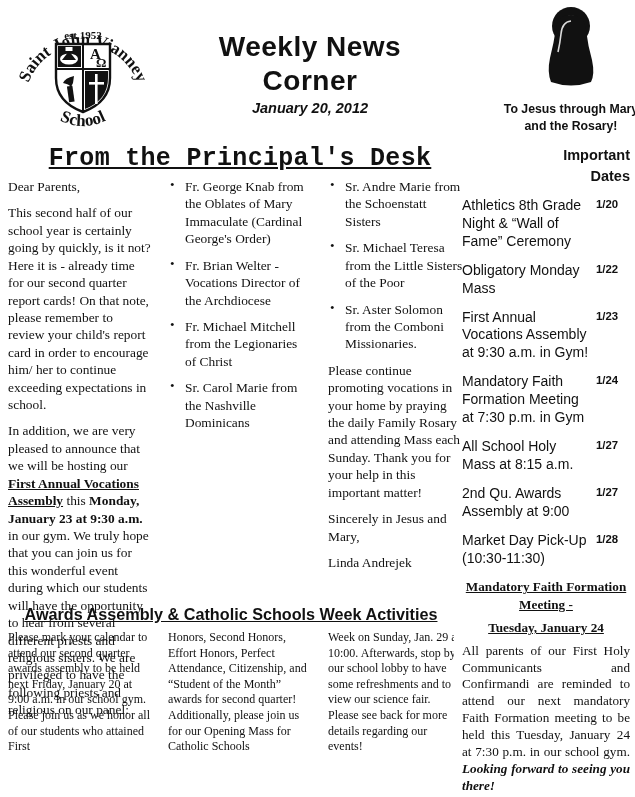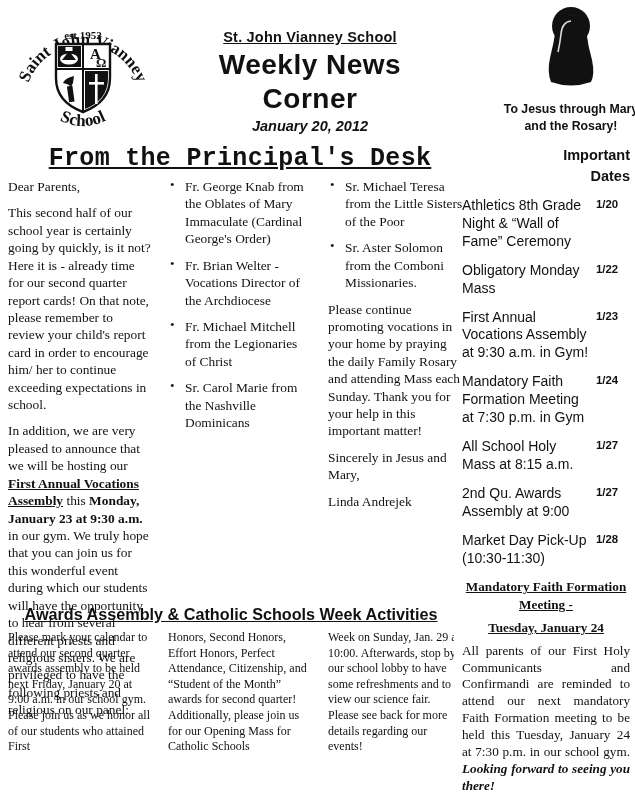--- a/index.html
+++ b/index.html
@@ -149,23 +149,20 @@
         <path d="M 66,70 q -9,2 -11,7 q 6,1 8,4 l 2,-4 z" fill="#111"></path>
         <rect x="60" y="80" width="5.5" height="16" fill="#111" transform="rotate(-8 63 88)"></rect>
 
         <path d="M 77,65 L 100,65 L 100,72 Q 100,94 77,103 Z" fill="#111"></path>
         <rect x="87" y="68" width="2.6" height="30" fill="#fff"></rect>
         <rect x="81" y="76" width="15" height="2.6" fill="#fff"></rect>
       </svg>
     </div>
 
     <div class="title-block">
-      <div>
-        <span class="school-name">St. John Vianney School</span>
-      </div>
       <div class="wnc">Weekly News</div>
       <div class="wnc">Corner</div>
       <div class="issue-date">January 20, 2012</div>
     </div>
 
     <div class="mary">
       <svg width="92" height="96" viewBox="0 0 92 96">
         <circle cx="46" cy="22" r="19" fill="#111"></circle>
         <circle cx="46" cy="24" r="12.5" fill="#fff"></circle>
         <path d="M 46,11 q 13,0 15,15 q 2,16 6,30 q 3,14 -1,22 q -20,7 -40,0 q -4,-10 -1,-24 q 4,-16 6,-30 q 2,-13 15,-13 z" fill="#111"></path>
@@ -192,20 +189,21 @@
       <ul class="panel">
         <li>Fr. George Knab from the Oblates of Mary Immaculate (Cardinal George's Order)</li>
         <li>Fr. Brian Welter - Vocations Director of the Archdiocese</li>
         <li>Fr. Michael Mitchell from the Legionaries of Christ</li>
         <li>Sr. Carol Marie from the Nashville Dominicans</li>
       </ul>
     </div>
 
     <div class="col c3">
       <ul class="panel">
+        <li>Sr. Andre Marie from the Schoenstatt Sisters</li>
         <li>Sr. Michael Teresa from the Little Sisters of the Poor</li>
         <li>Sr. Aster Solomon from the Comboni Missionaries.</li>
       </ul>
       <p>Please continue promoting vocations in your home by praying the daily Family Rosary and attending Mass each Sunday.  Thank you for your help in this important matter!</p>
       <p class="tight">Sincerely in Jesus and Mary,</p>
       <p>Linda Andrejek</p>
     </div>
   </div>
 
   <div class="rail">

